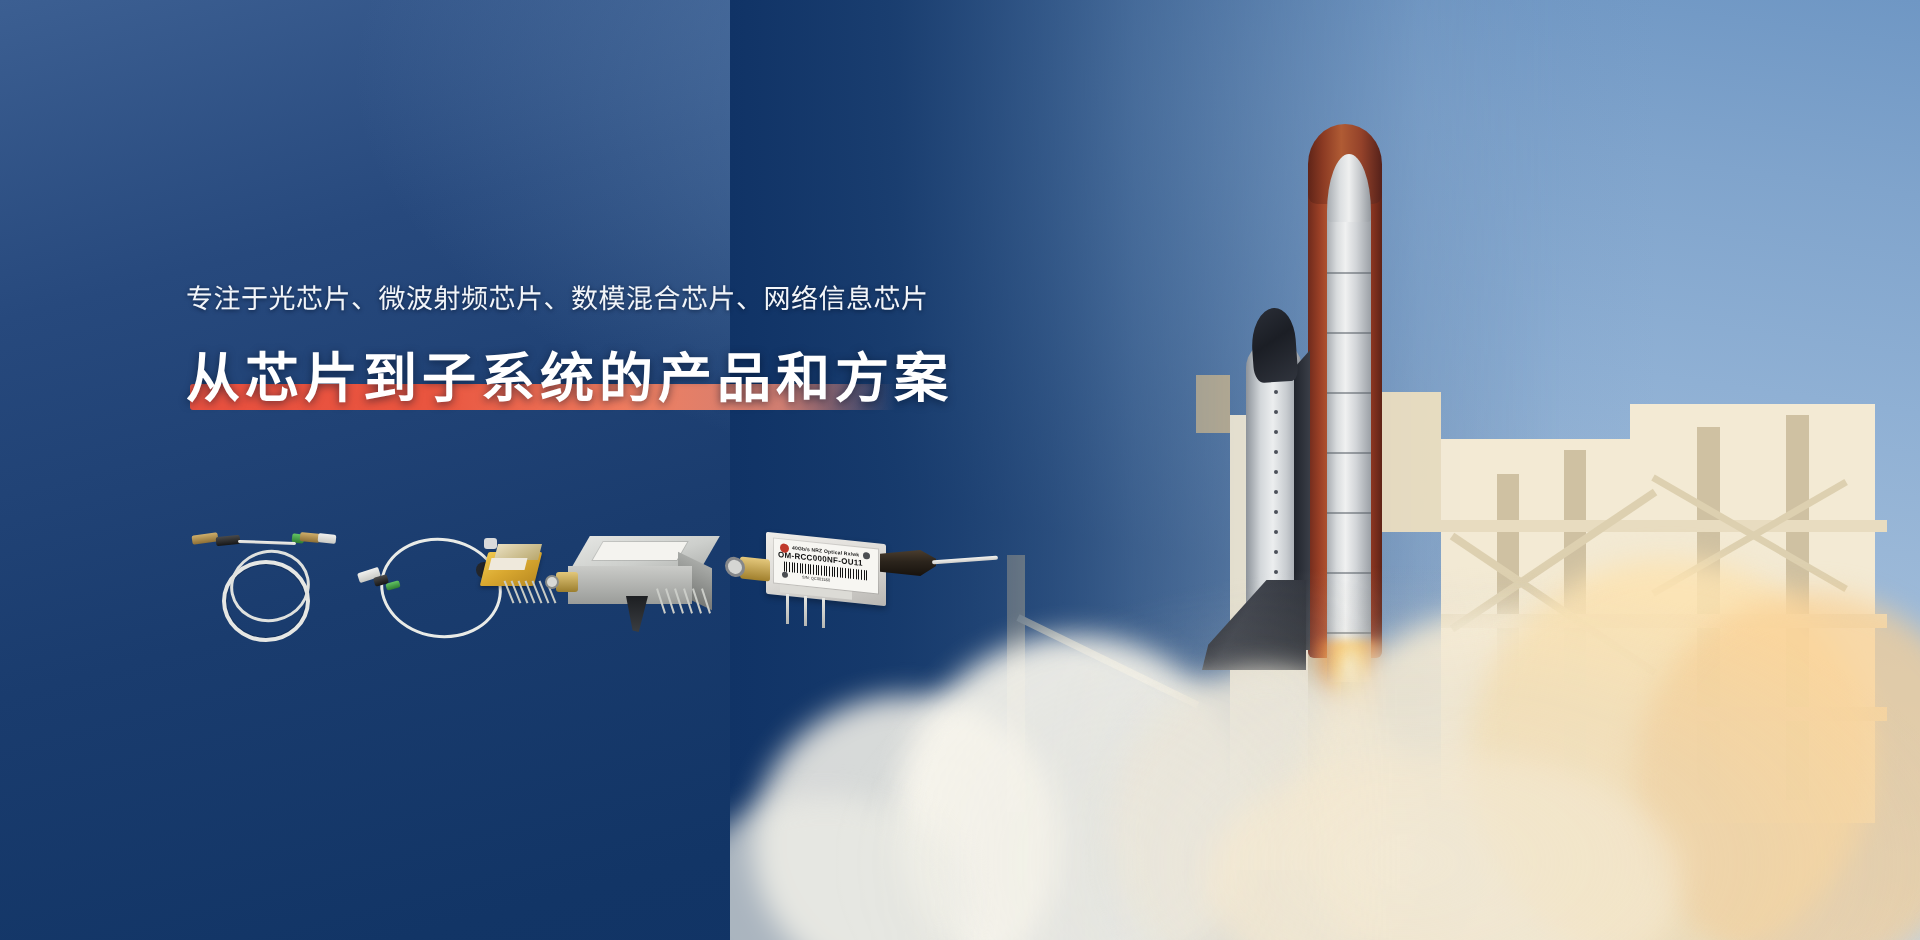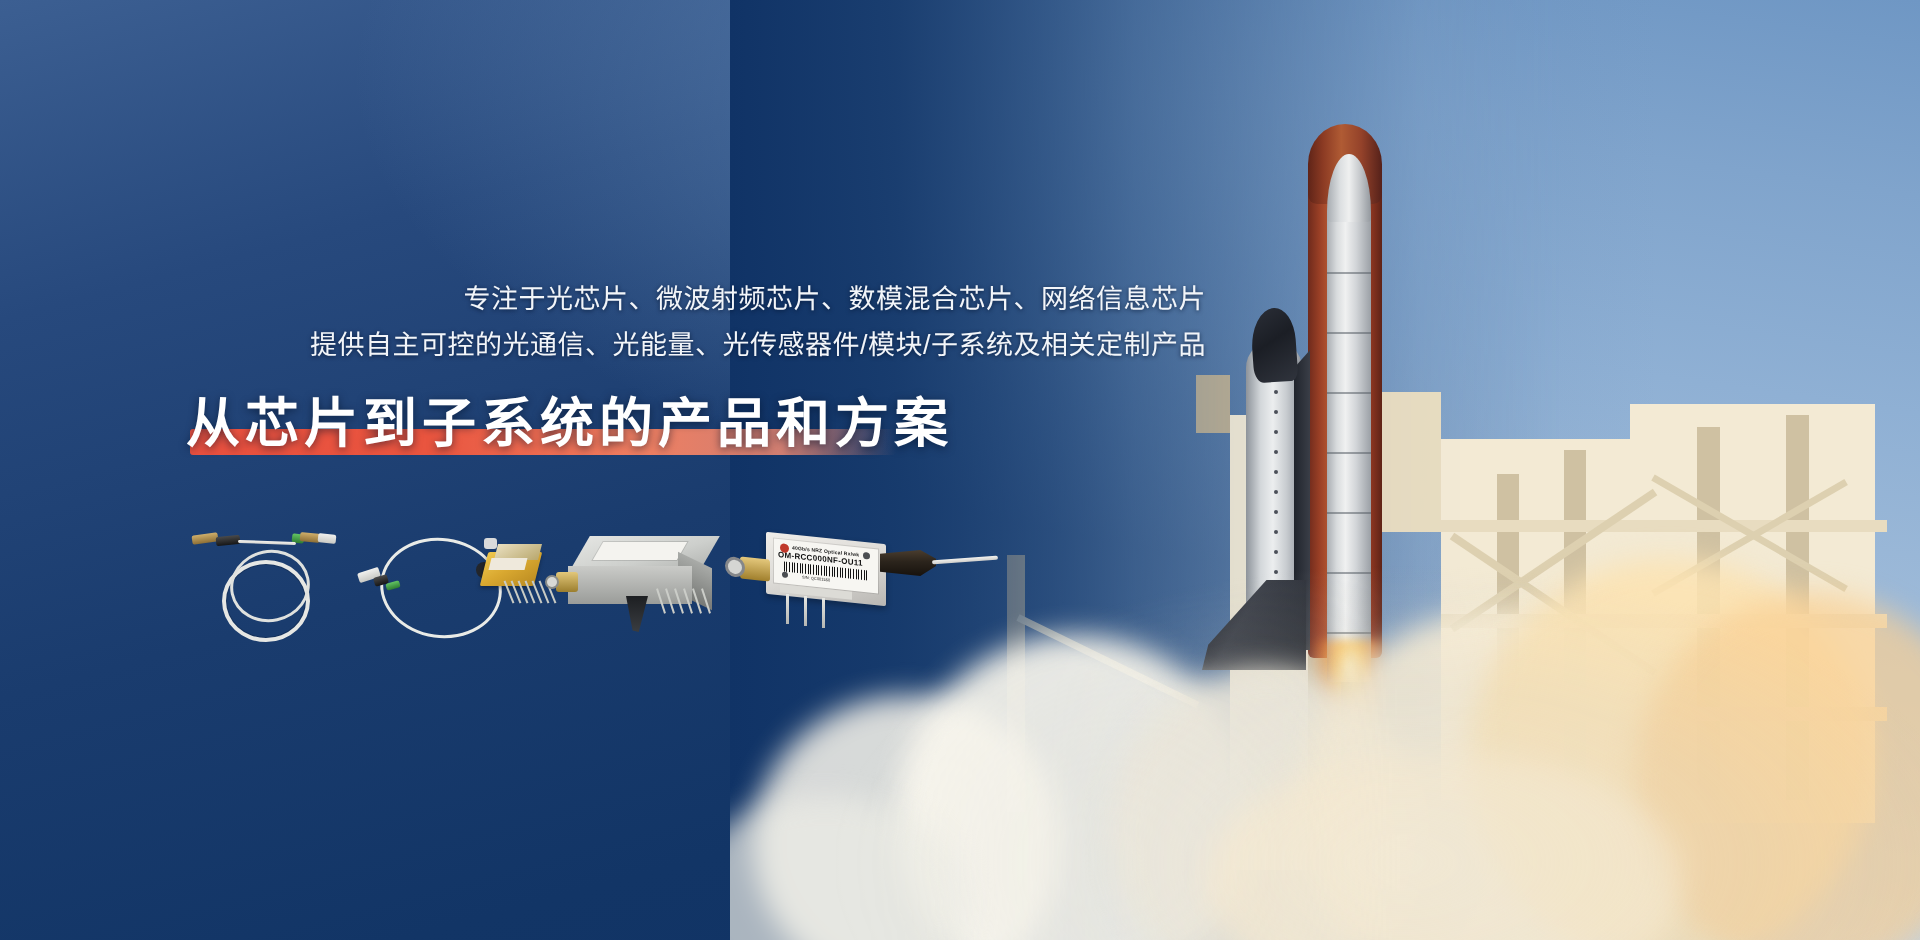--- a/index.html
+++ b/index.html
@@ -103,21 +103,21 @@
   .flame{
     position:absolute;left:120px;top:500px;width:80px;height:140px;
     background:radial-gradient(50% 60% at 50% 20%, rgba(255,244,200,.95) 0%, rgba(255,196,86,.85) 35%, rgba(242,140,48,.6) 62%, rgba(220,110,40,0) 100%);
     filter:blur(5px);
   }
 
   
   .copy{position:absolute;left:186px;top:278px;width:1020px;z-index:40;}
   .sub{
     color:#f2f5f9;font-size:27px;line-height:1.62;letter-spacing:.5px;
-    text-shadow:0 1px 4px rgba(4,18,44,.75);font-weight:400;text-align:right;
+    text-shadow:0 1px 4px rgba(4,18,44,.75);font-weight:400;
   }
   .sub + .sub{margin-top:2px;}
 
   .headline-wrap{position:relative;margin-top:14px;height:86px;}
   .headline-bar{
     position:absolute;left:4px;bottom:12px;width:706px;height:26px;border-radius:3px;
     background:linear-gradient(to right,#e8503f 0%,#e9553f 34%,#ef7f62 64%,#cf7e72 84%,rgba(190,130,120,0) 100%);
   }
   .headline{
     position:absolute;left:0;top:12px;
@@ -307,21 +307,20 @@
     <div class="smoke" style="left:48%;top:22%;width:34%;height:92%;background:rgba(250,238,214,.9);"></div>
     <div class="smoke" style="left:62%;top:10%;width:34%;height:96%;background:rgba(252,226,178,.88);"></div>
     <div class="smoke" style="left:76%;top:18%;width:30%;height:90%;background:rgba(250,208,148,.7);"></div>
     <div class="smoke" style="left:40%;top:56%;width:40%;height:60%;background:rgba(255,238,208,.65);"></div>
     <div class="smoke" style="left:-4%;top:66%;width:24%;height:50%;background:rgba(236,236,230,.7);"></div>
   </div>
   <div class="haze"></div>
 
   <div class="copy">
     <div class="sub">专注于光芯片、微波射频芯片、数模混合芯片、网络信息芯片</div>
-    <div class="sub">提供自主可控的光通信、光能量、光传感器件/模块/子系统及相关定制产品</div>
 
     <div class="headline-wrap">
       <div class="headline-bar"></div>
       <div class="headline">从芯片到子系统的产品和方案</div>
     </div>
   </div>
 
   <div class="products">
 
     <div class="prod p1">

